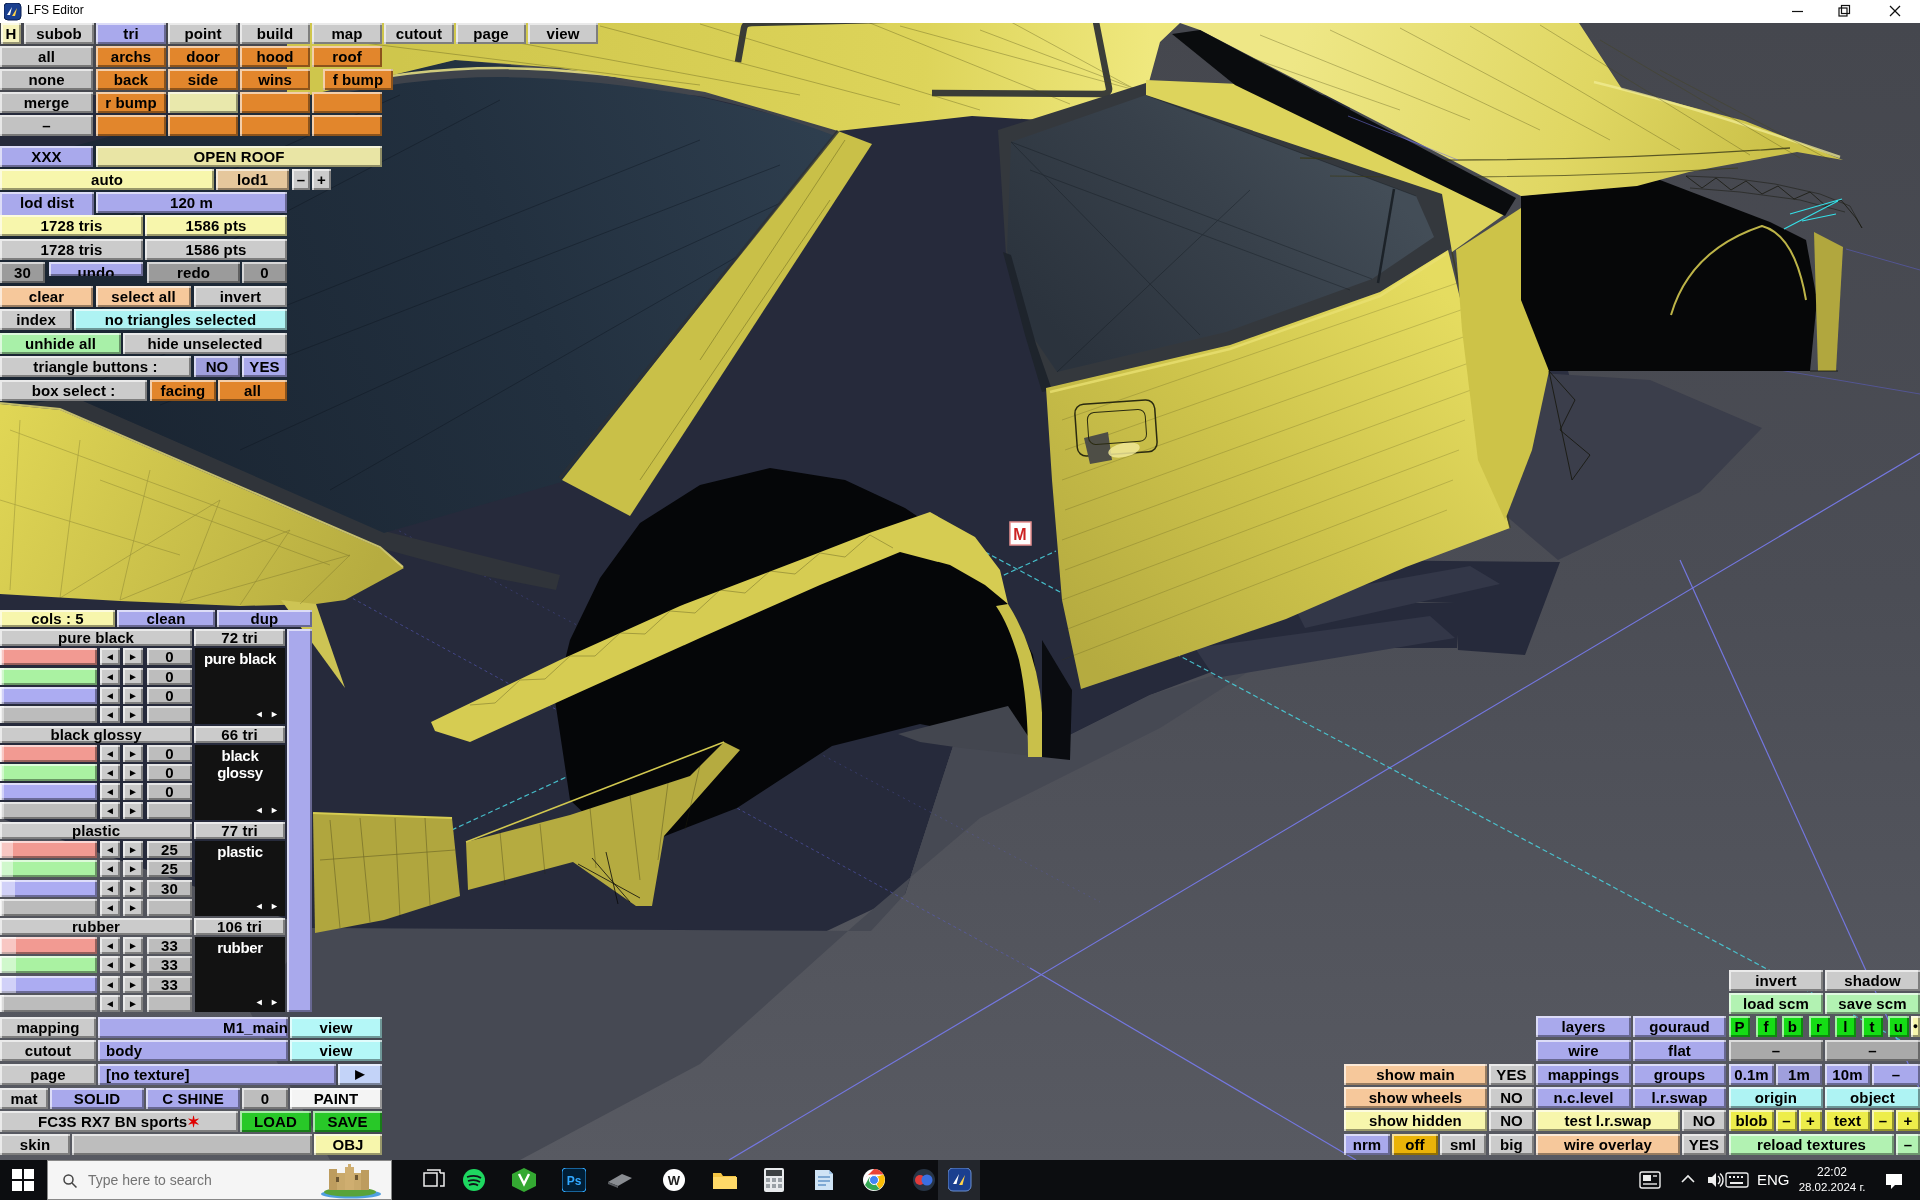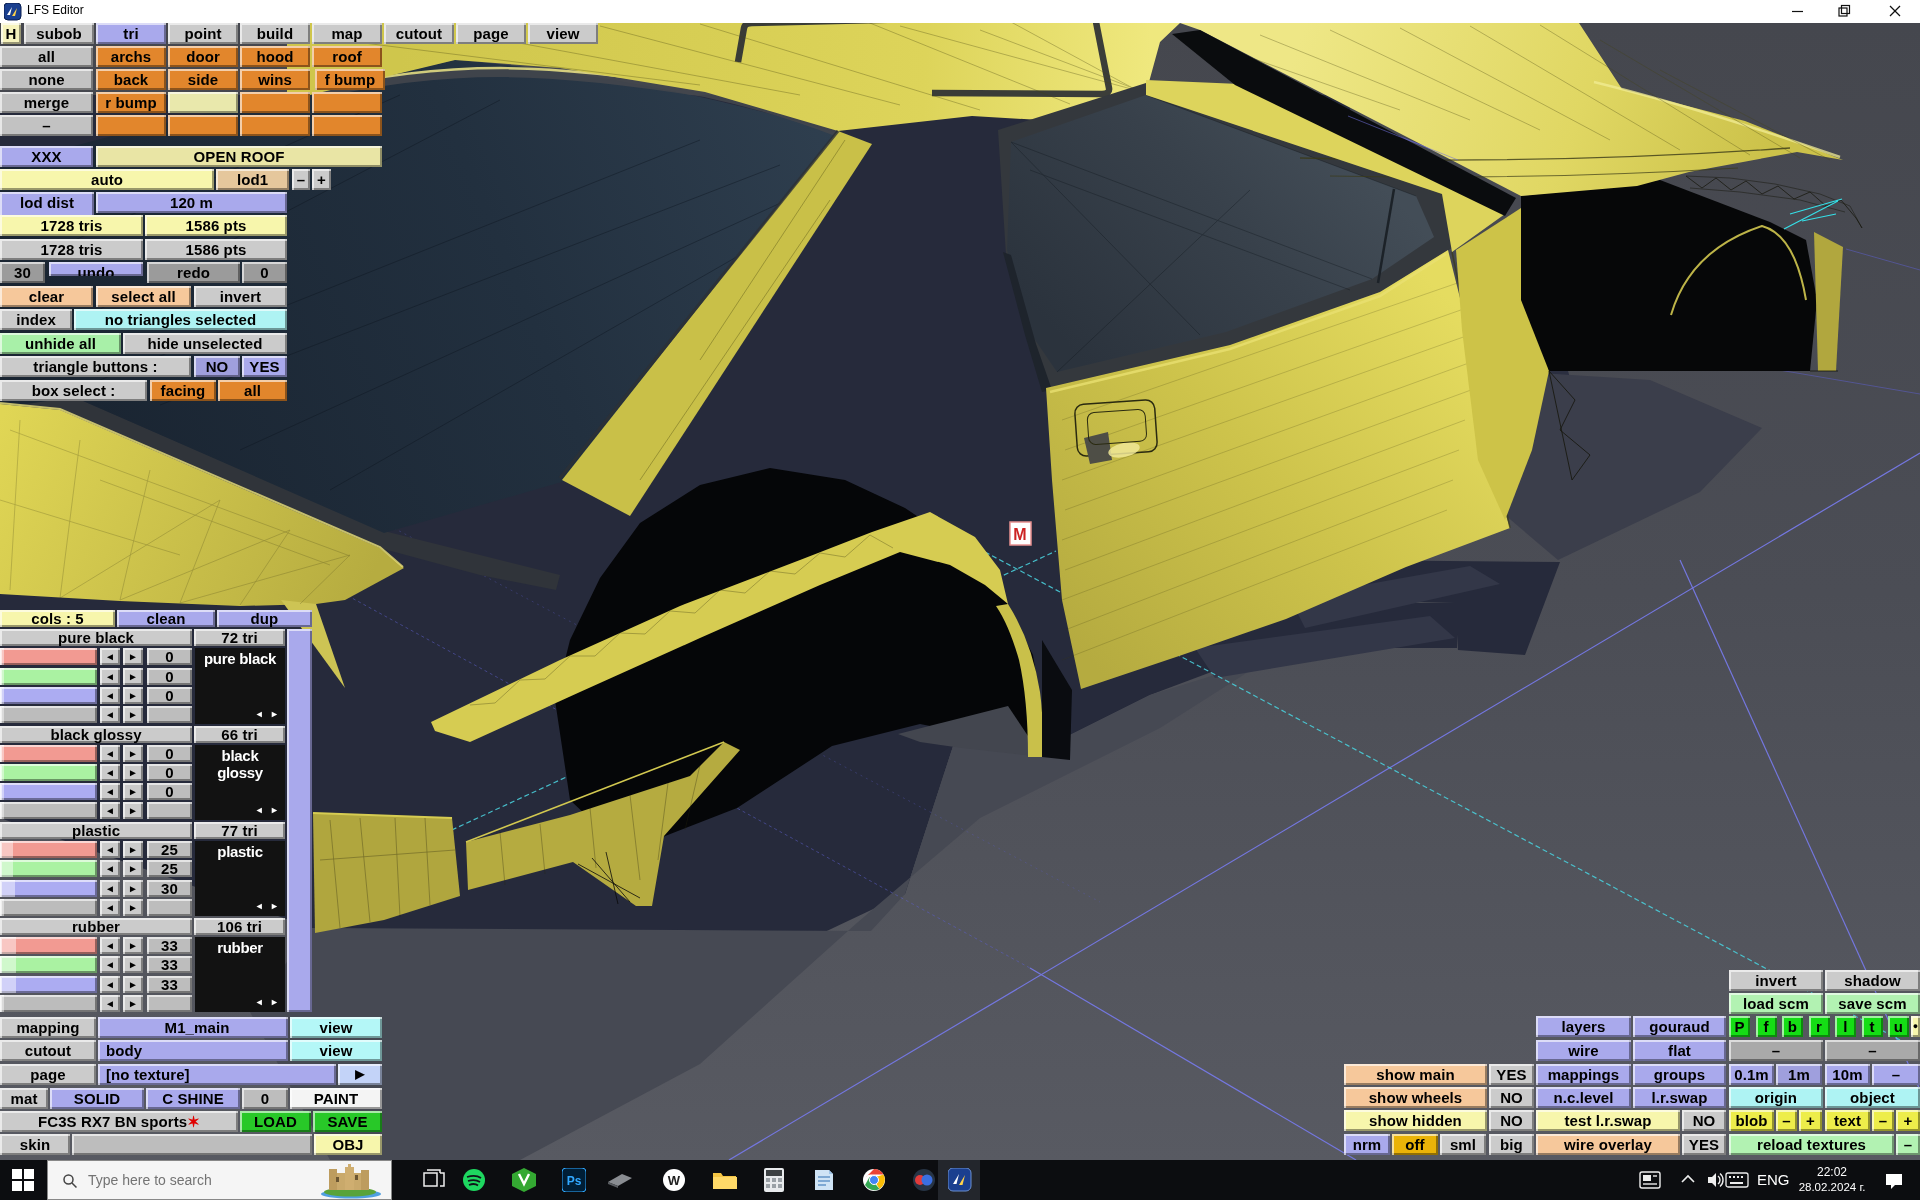--- a/index.html
+++ b/index.html
@@ -261,21 +261,21 @@
 <div class="b g" style="left:528px;top:23px;width:70px;height:21px;line-height:21px">view</div>
 <div class="b g2" style="left:0px;top:46px;width:93px;height:21px;line-height:21px">all</div>
 <div class="b o" style="left:96px;top:46px;width:70px;height:21px;line-height:21px">archs</div>
 <div class="b o" style="left:168px;top:46px;width:70px;height:21px;line-height:21px">door</div>
 <div class="b o" style="left:240px;top:46px;width:70px;height:21px;line-height:21px">hood</div>
 <div class="b o" style="left:312px;top:46px;width:70px;height:21px;line-height:21px">roof</div>
 <div class="b g2" style="left:0px;top:69px;width:93px;height:21px;line-height:21px">none</div>
 <div class="b o" style="left:96px;top:69px;width:70px;height:21px;line-height:21px">back</div>
 <div class="b o" style="left:168px;top:69px;width:70px;height:21px;line-height:21px">side</div>
 <div class="b o" style="left:240px;top:69px;width:70px;height:21px;line-height:21px">wins</div>
-<div class="b o" style="left:315px;top:69px;width:70px;height:21px;line-height:21px">f bump</div>
+<div class="b o" style="left:323px;top:69px;width:70px;height:21px;line-height:21px">f bump</div>
 <div class="b g2" style="left:0px;top:92px;width:93px;height:21px;line-height:21px">merge</div>
 <div class="b o" style="left:96px;top:92px;width:70px;height:21px;line-height:21px">r bump</div>
 <div class="b ly" style="left:168px;top:92px;width:70px;height:21px;line-height:21px"></div>
 <div class="b o" style="left:240px;top:92px;width:70px;height:21px;line-height:21px"></div>
 <div class="b o" style="left:312px;top:92px;width:70px;height:21px;line-height:21px"></div>
 <div class="b g2" style="left:0px;top:115px;width:93px;height:21px;line-height:21px">–</div>
 <div class="b o" style="left:96px;top:115px;width:70px;height:21px;line-height:21px"></div>
 <div class="b o" style="left:168px;top:115px;width:70px;height:21px;line-height:21px"></div>
 <div class="b o" style="left:240px;top:115px;width:70px;height:21px;line-height:21px"></div>
 <div class="b o" style="left:312px;top:115px;width:70px;height:21px;line-height:21px"></div>
@@ -414,21 +414,21 @@
 <div class="b g4" style="left:147px;top:976px;width:45px;height:17px;line-height:17px">33</div>
 <div class="b sk" style="left:0px;top:995px;width:97px;height:17px">
       <i style="position:absolute;left:0;top:0;width:4px;height:17px;background:rgba(255,255,255,.45)"></i>
     </div>
 <div class="b g" style="left:100px;top:995px;width:20px;height:17px;line-height:17px;font-size:10px">◄</div>
 <div class="b g" style="left:123px;top:995px;width:20px;height:17px;line-height:17px;font-size:10px">►</div>
 <div class="b g4" style="left:147px;top:995px;width:45px;height:17px;line-height:17px"></div>
 <div class="pv" style="left:195px;top:937px;width:90px;height:75px">rubber<span>◄ ►</span></div>
 <div class="b pu" style="left:287px;top:629px;width:25px;height:383px"></div>
 <div class="b g" style="left:0px;top:1017px;width:96px;height:21px;line-height:21px">mapping</div>
-<div class="b pu" style="left:98px;top:1017px;width:190px;height:21px;line-height:21px;text-align:center;padding-left:8px;width:182px">M1_main</div>
+<div class="b pu" style="left:98px;top:1017px;width:190px;height:21px;line-height:21px;text-align:right;padding-left:8px;width:182px">M1_main</div>
 <div class="b cy2" style="left:290px;top:1017px;width:92px;height:21px;line-height:21px">view</div>
 <div class="b g" style="left:0px;top:1040px;width:96px;height:21px;line-height:21px">cutout</div>
 <div class="b pu" style="left:98px;top:1040px;width:190px;height:21px;line-height:21px;text-align:left;padding-left:8px;width:182px">body</div>
 <div class="b cy2" style="left:290px;top:1040px;width:92px;height:21px;line-height:21px">view</div>
 <div class="b g" style="left:0px;top:1064px;width:96px;height:21px;line-height:21px">page</div>
 <div class="b pu" style="left:98px;top:1064px;width:238px;height:21px;line-height:21px;text-align:left;padding-left:8px;width:230px">[no texture]</div>
 <div class="b pb" style="left:338px;top:1064px;width:44px;height:21px;line-height:21px;font-size:12px">▶</div>
 <div class="b g" style="left:0px;top:1088px;width:48px;height:21px;line-height:21px">mat</div>
 <div class="b pu" style="left:50px;top:1088px;width:94px;height:21px;line-height:21px">SOLID</div>
 <div class="b pu" style="left:146px;top:1088px;width:94px;height:21px;line-height:21px">C SHINE</div>

